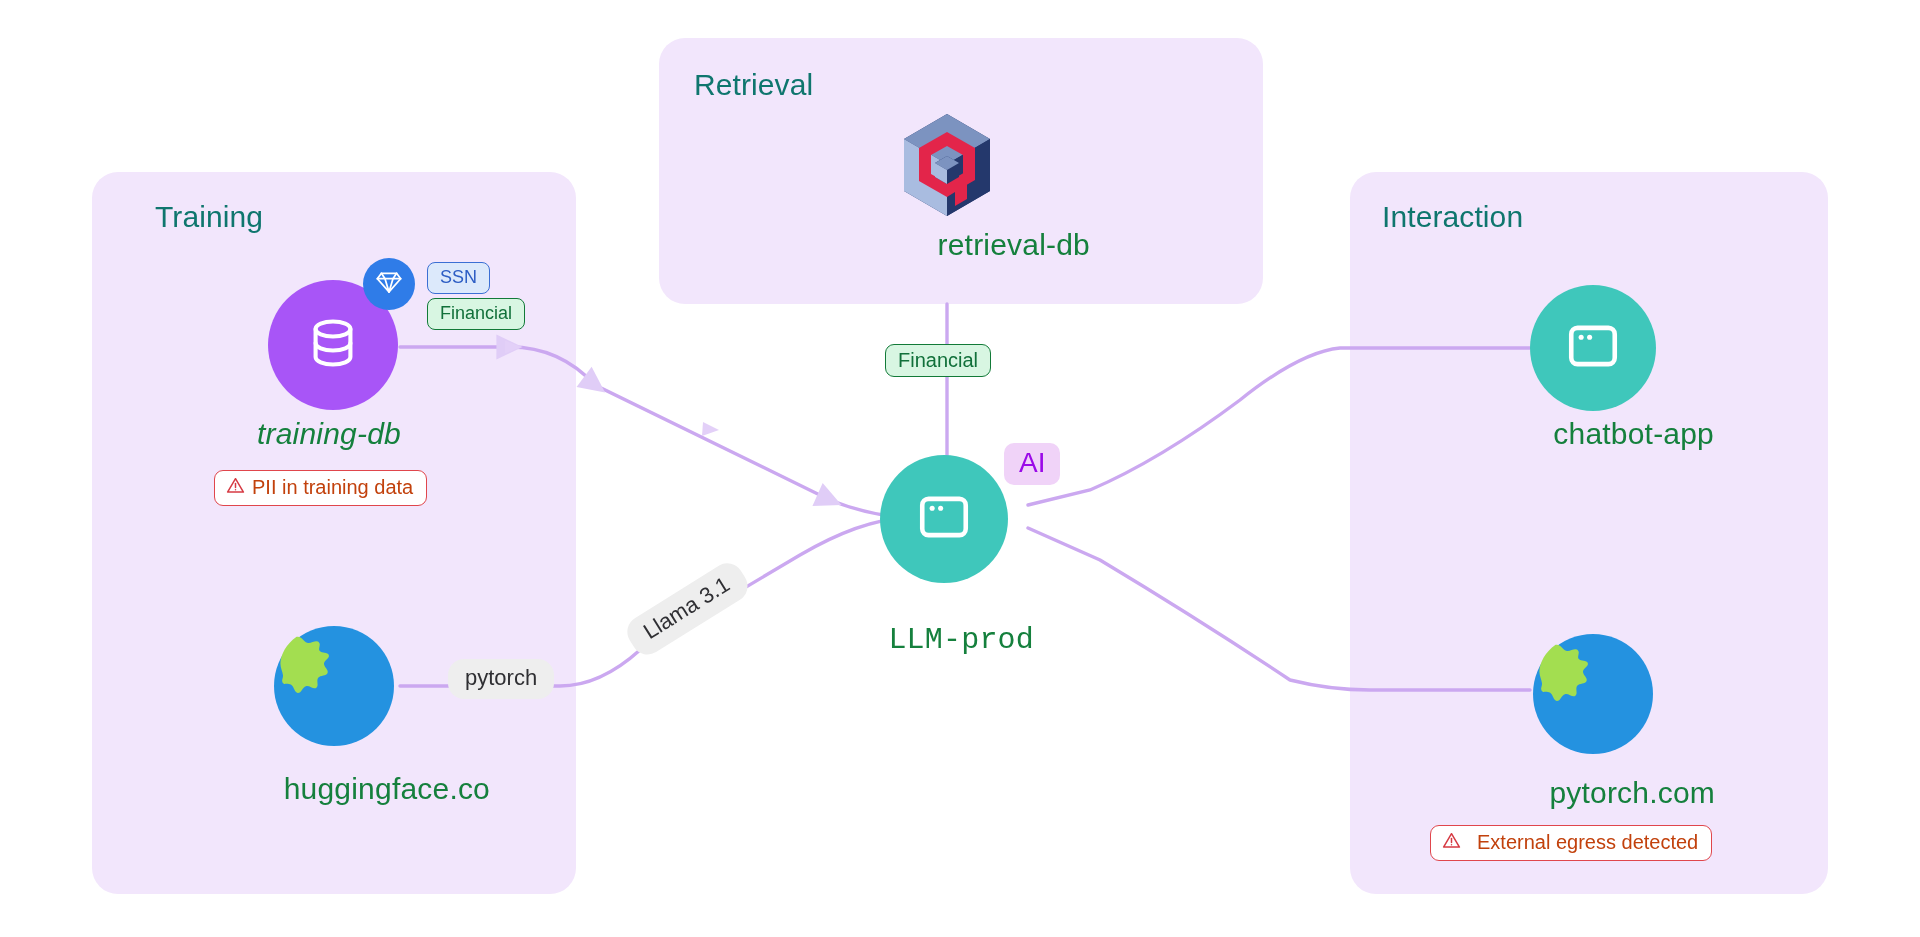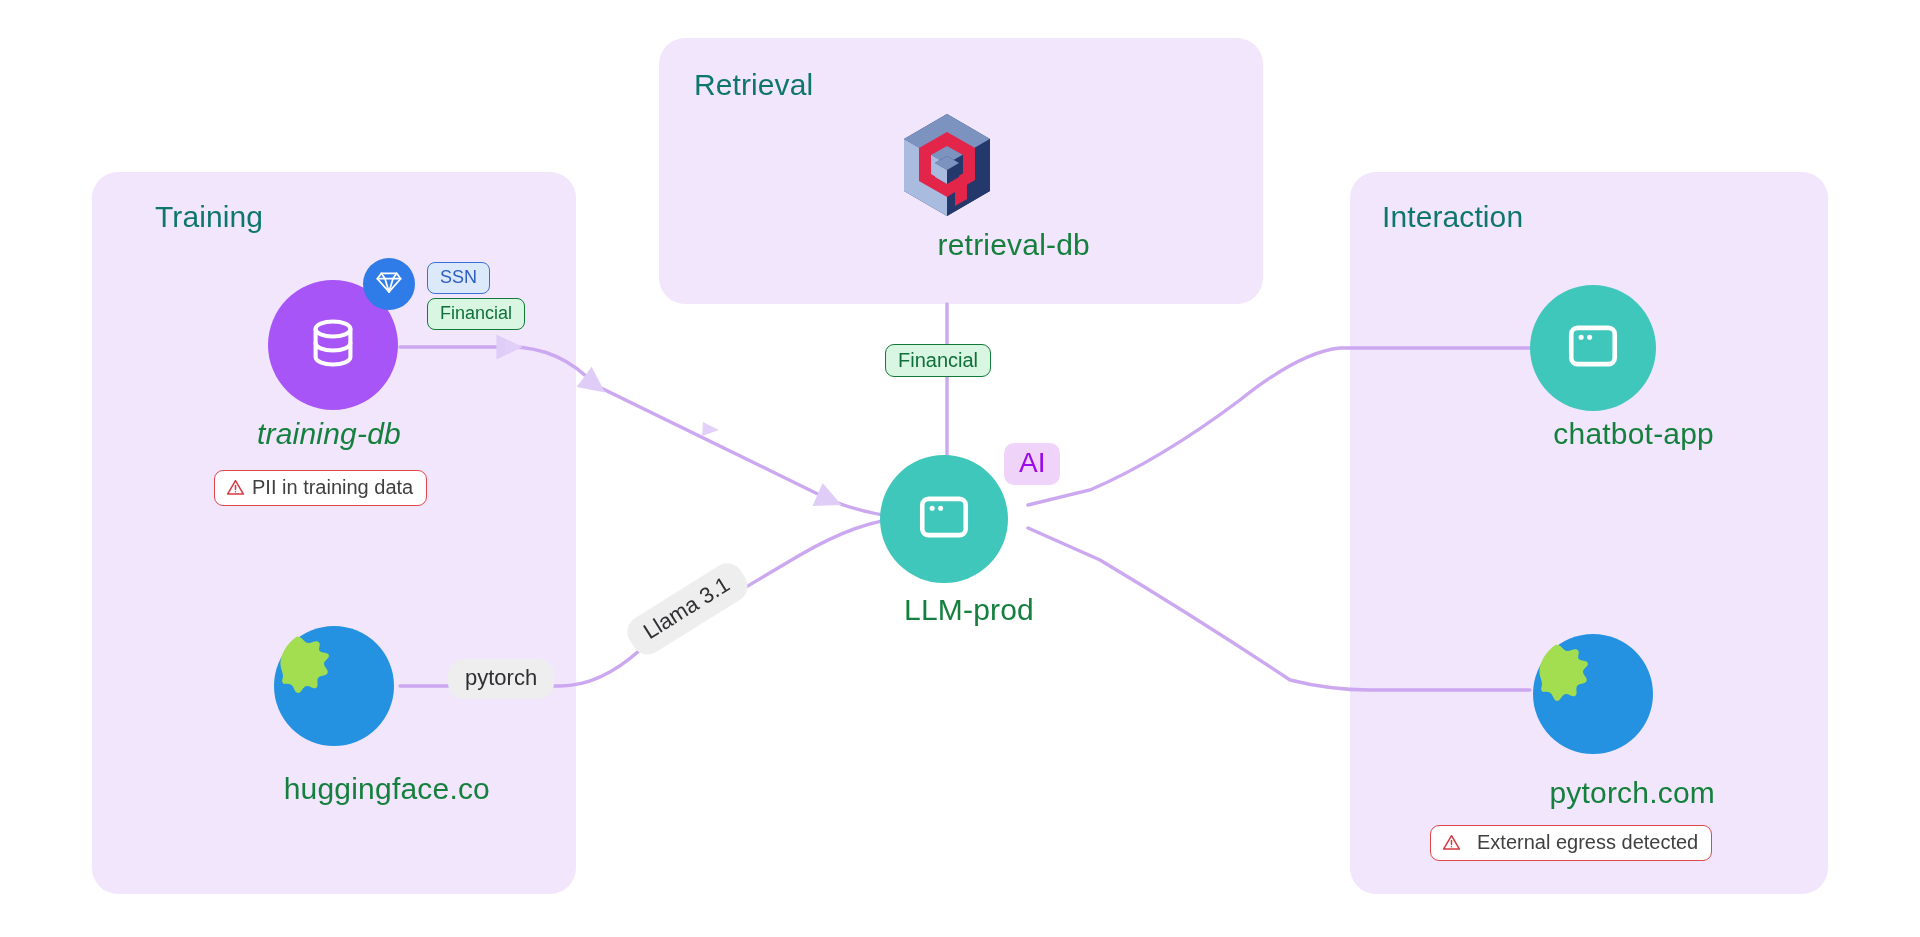--- a/index.html
+++ b/index.html
@@ -70,26 +70,26 @@
     display: flex;
     align-items: center;
     justify-content: center;
     line-height: 1;
   }
 
   
   .alert {
     position: absolute;
     display: inline-flex;
-    align-items: center;
+    align-items: flex-start;
     gap: 7px;
     border: 1.6px solid #e0464c;
     border-radius: 9px;
     background: #ffffff;
-    color: #404040;
+    color: #c2410c;
     font-size: 20px;
     padding: 5px 13px 6px 11px;
     white-space: nowrap;
     box-sizing: border-box;
   }
   .alert svg { display:block; }
 
   
   .tag {
     position: absolute;
@@ -286,21 +286,21 @@
     <div class="node-circle" style="left:880px; top:455px; width:128px; height:128px; background:#3fc7bb;">
       <span>
         <svg width="58" height="58" viewBox="0 0 24 24" fill="none" stroke="#ffffff" stroke-width="1.9" stroke-linecap="round" stroke-linejoin="round">
           <rect x="3" y="4.5" width="18" height="15" rx="2.6"></rect>
           <circle cx="7.1" cy="8.4" r="1.05" fill="#ffffff" stroke="none"></circle>
           <circle cx="10.6" cy="8.4" r="1.05" fill="#ffffff" stroke="none"></circle>
         </svg>
       </span>
     </div>
     <div class="badge-ai" style="left:974px; top:443px;margin-left:30px;">AI</div>
-    <div class="node-label" style="left:854px; top:593px; width:180px;">LLM-prod</div>
+    <div class="node-label" style="left:854px; top:623px; width:180px;font-family:Liberation Mono, monospace;">LLM-prod</div>
   </div>
 
   <div class="edge-label" style="left:448px; top:659px;">pytorch</div>
   <div class="edge-label" style="left:622px; top:589px; transform: rotate(-32deg); transform-origin: center;">Llama 3.1</div>
 
   <div>
     <div class="node-circle" style="left:1530px; top:285px; width:126px; height:126px; background:#3fc7bb;">
       <span>
         <svg width="58" height="58" viewBox="0 0 24 24" fill="none" stroke="#ffffff" stroke-width="1.9" stroke-linecap="round" stroke-linejoin="round">
           <rect x="3" y="4.5" width="18" height="15" rx="2.6"></rect>

